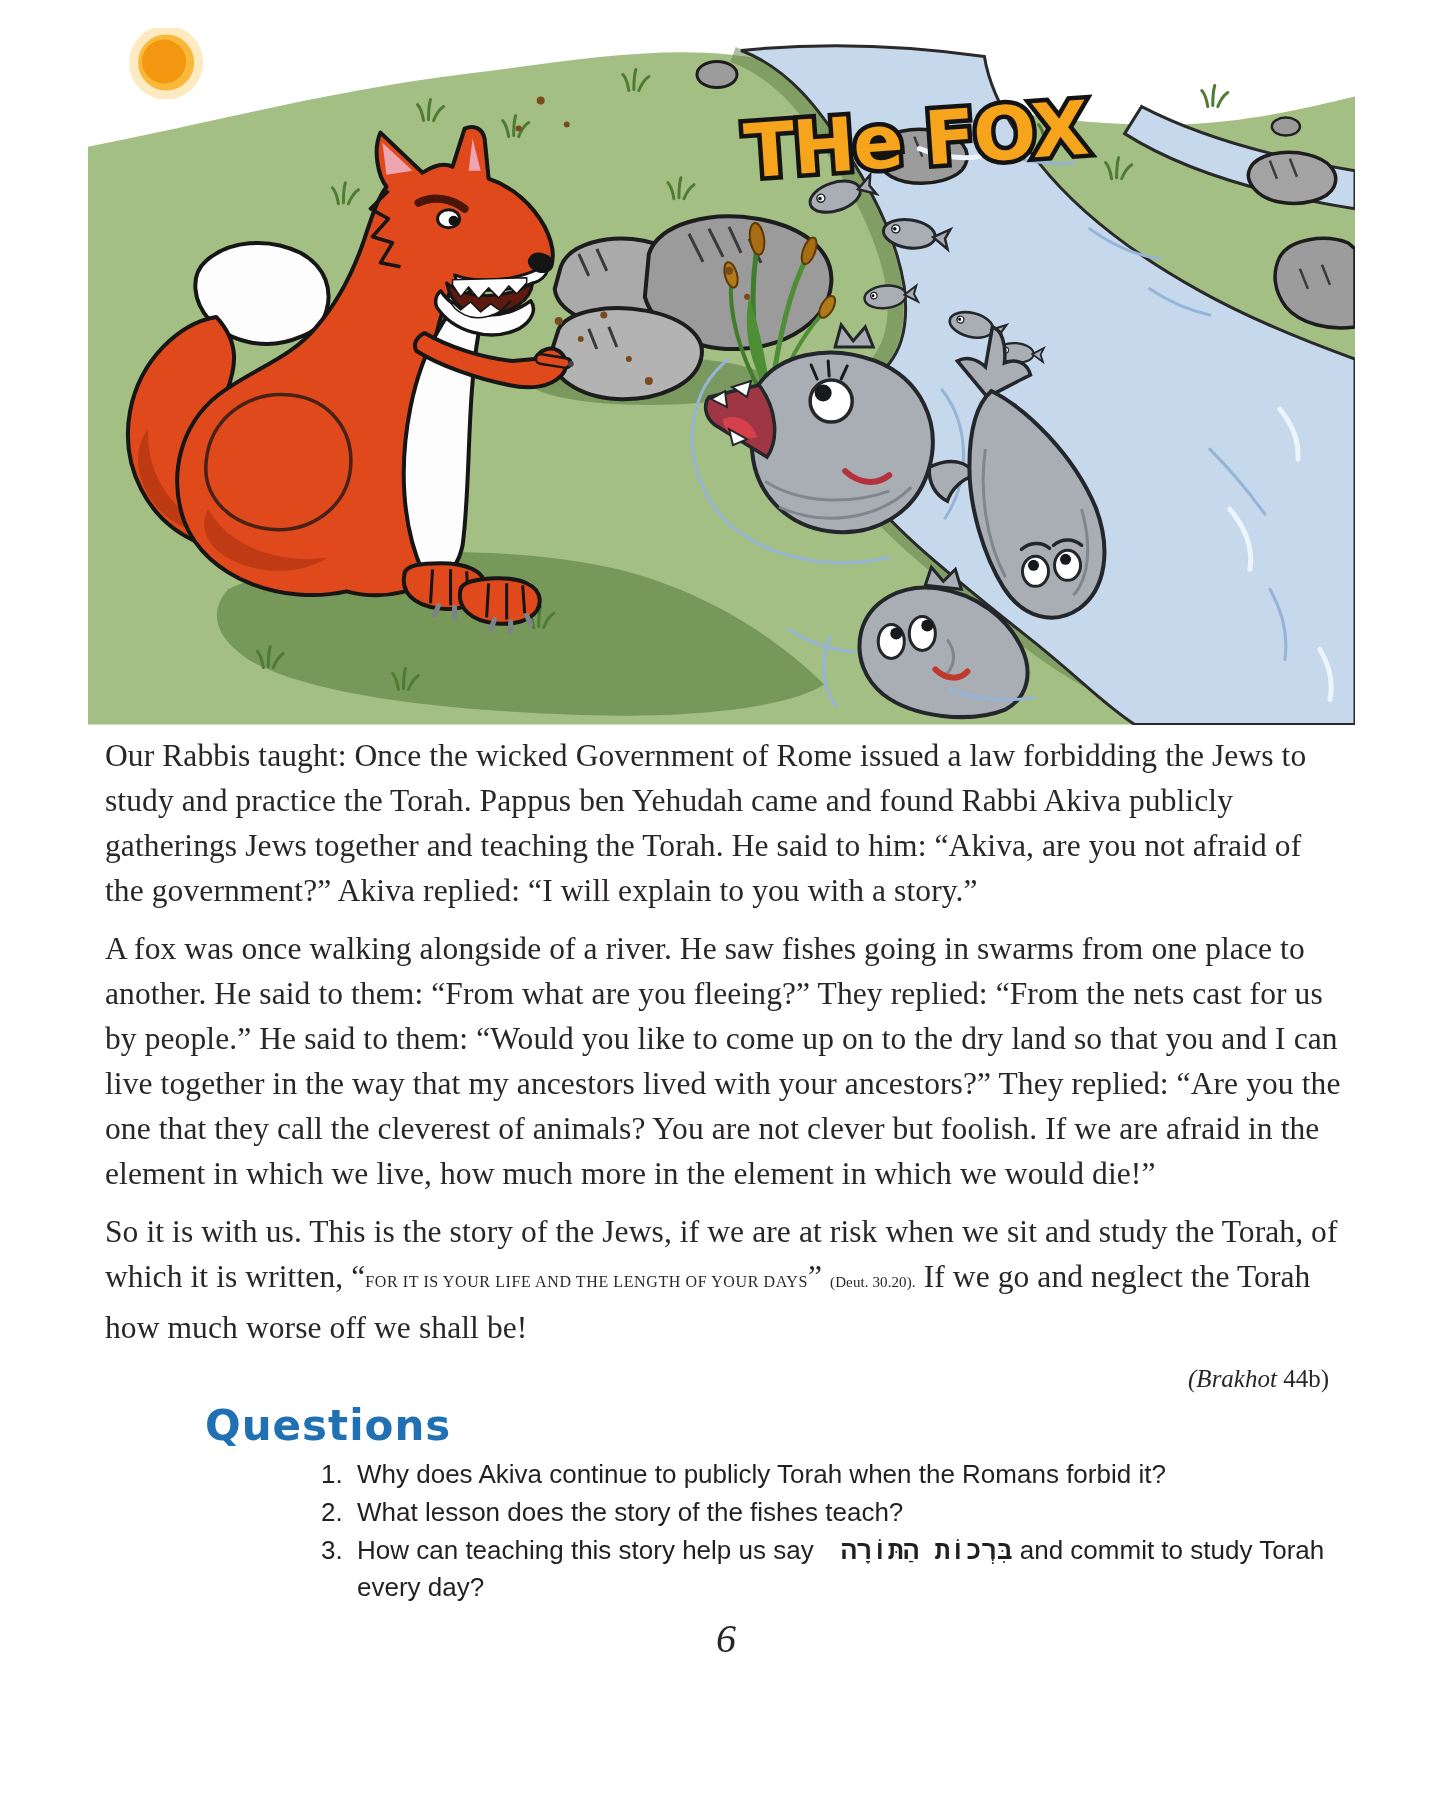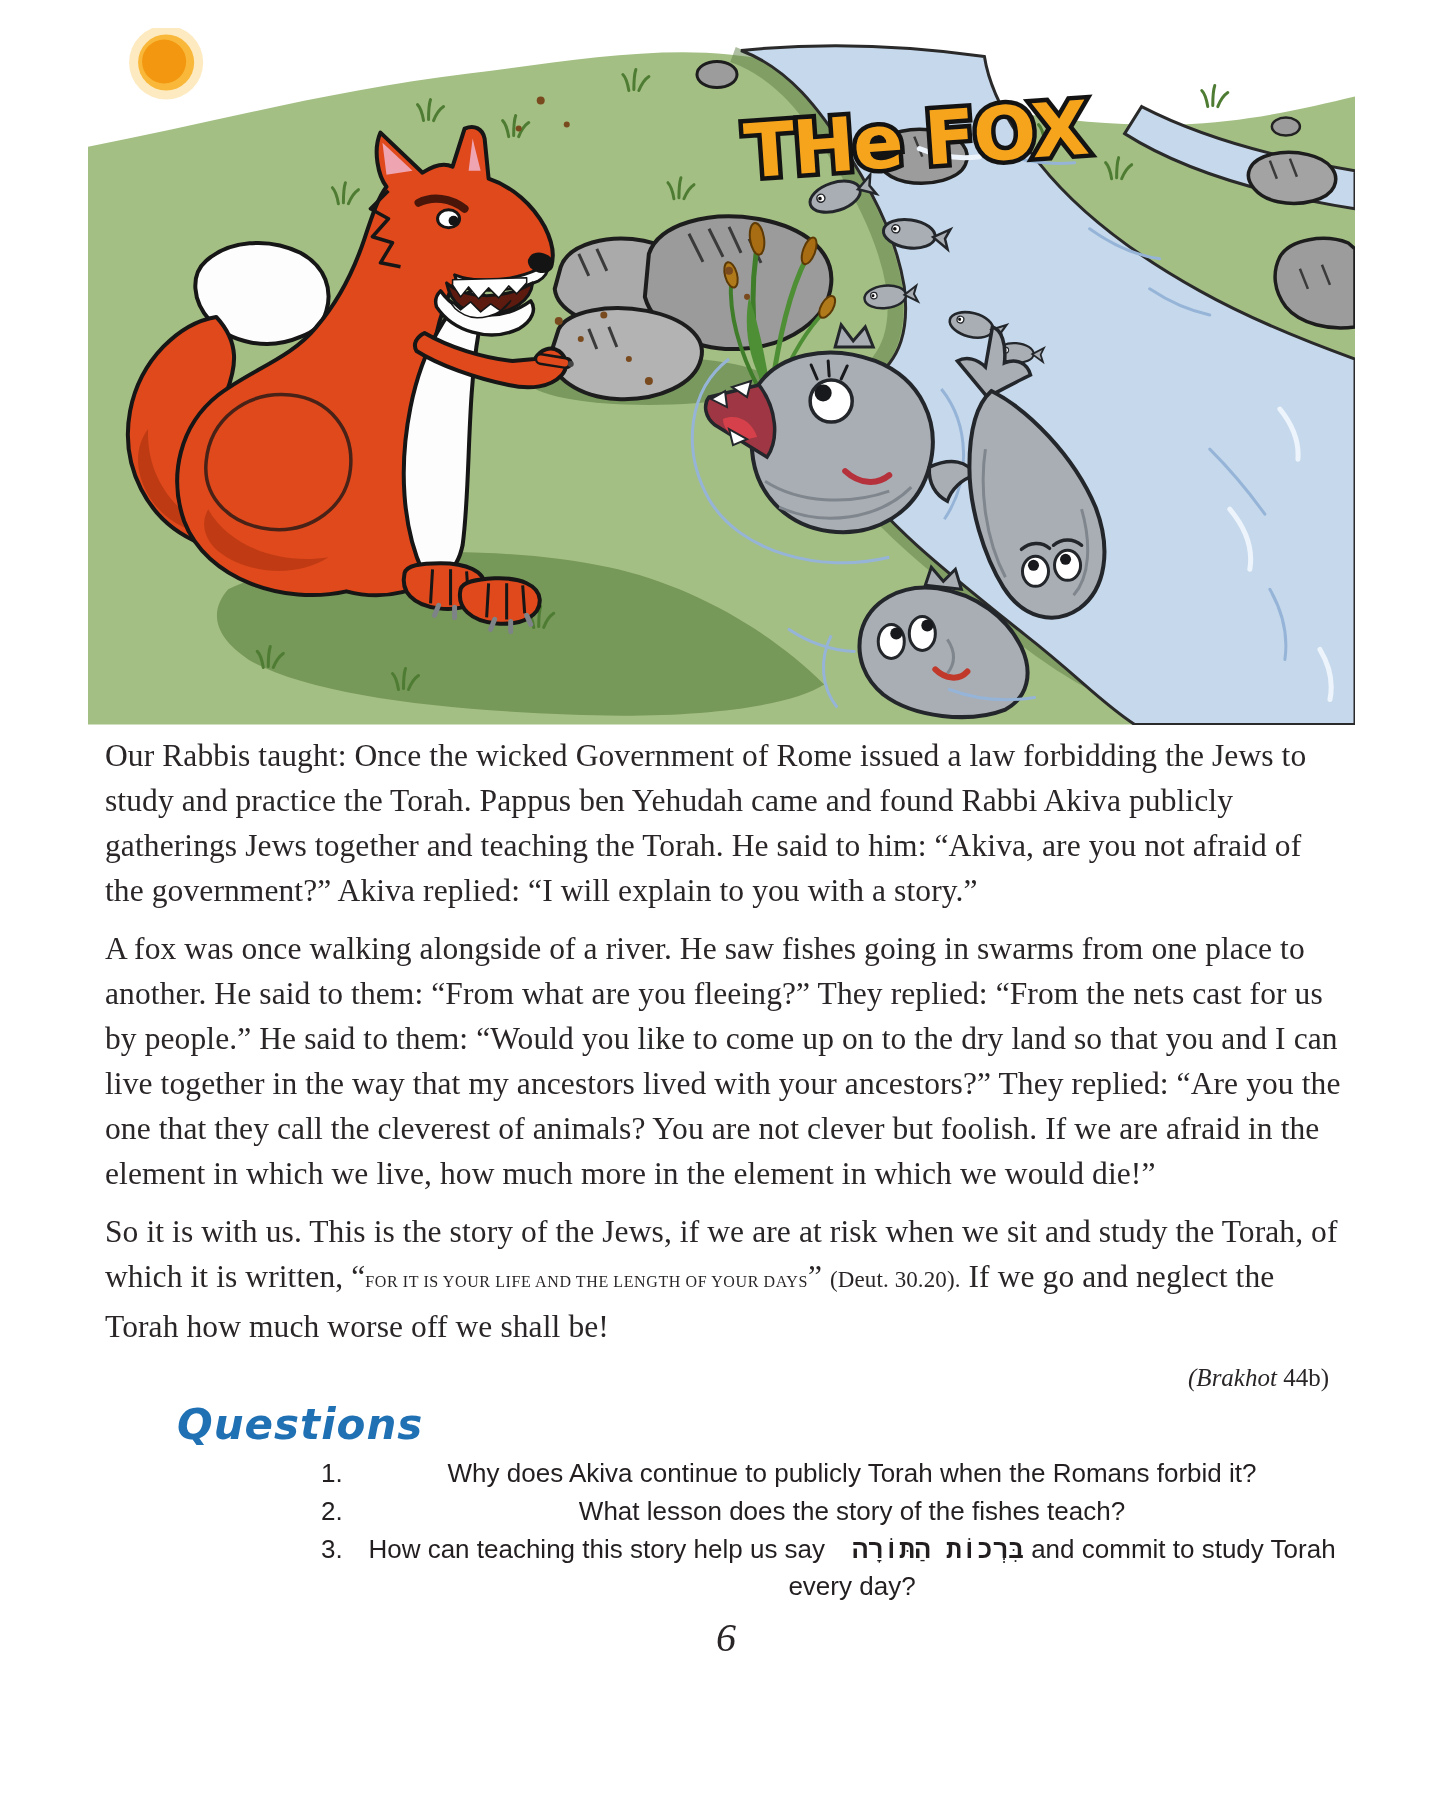--- a/index.html
+++ b/index.html
@@ -3,31 +3,31 @@
 <meta charset="utf-8">
 <style>
   html,body{margin:0;padding:0;background:#e8e8e8;}
   .page{position:relative;width:1445px;height:1810px;background:#ffffff;overflow:hidden;
         font-family:"Liberation Serif", serif;color:#2a2627;}
   .illustration{position:absolute;left:88px;top:28px;width:1267px;height:697px;}
   .illustration svg{display:block;}
   .content{position:absolute;left:105px;top:733px;width:1242px;}
   p.body{font-size:31.5px;line-height:45px;margin:0 0 13px 0;letter-spacing:.1px;}
   .smallcaps{font-size:16px;letter-spacing:.6px;}
-  .ref{font-size:23px;}
+  .ref{font-size:15px;}
   .citation{margin:0 18px 4px 0;text-align:right;font-size:25px;line-height:32px;}
   .citation i{font-style:italic;text-align:right;}
-  h2.questions{margin:10px 0 10px 72px;color:#2071b4;
-      font-family:"DejaVu Sans", sans-serif;font-style:italic;font-weight:600;
+  h2.questions{margin:10px 0 10px 100px;color:#2071b4;
+      font-family:"DejaVu Sans", sans-serif;font-weight:600;
       font-size:42px;line-height:1;letter-spacing:1px;}
   ol.qlist{list-style:none;margin:0 0 0 216px;padding:0;
       font-family:"Liberation Sans", sans-serif;font-size:26px;line-height:35px;color:#231f20;}
   ol.qlist li{display:flex;margin:0 0 3px 0;}
   .qnum{flex:0 0 36px;}
-  .qtext{flex:1;text-align:center;}
+  .qtext{flex:1;}
   .hebrew{font-family:Liberation Mono, monospace;font-weight:bold;margin-left:20px;}
   .pageno{margin-top:10px;text-align:center;font-style:italic;font-size:40px;
       font-family:"Liberation Serif", serif;color:#2a2627;}
 </style>
 </head>
 <body>
 
 <div class="page">
 
   <div class="illustration">

